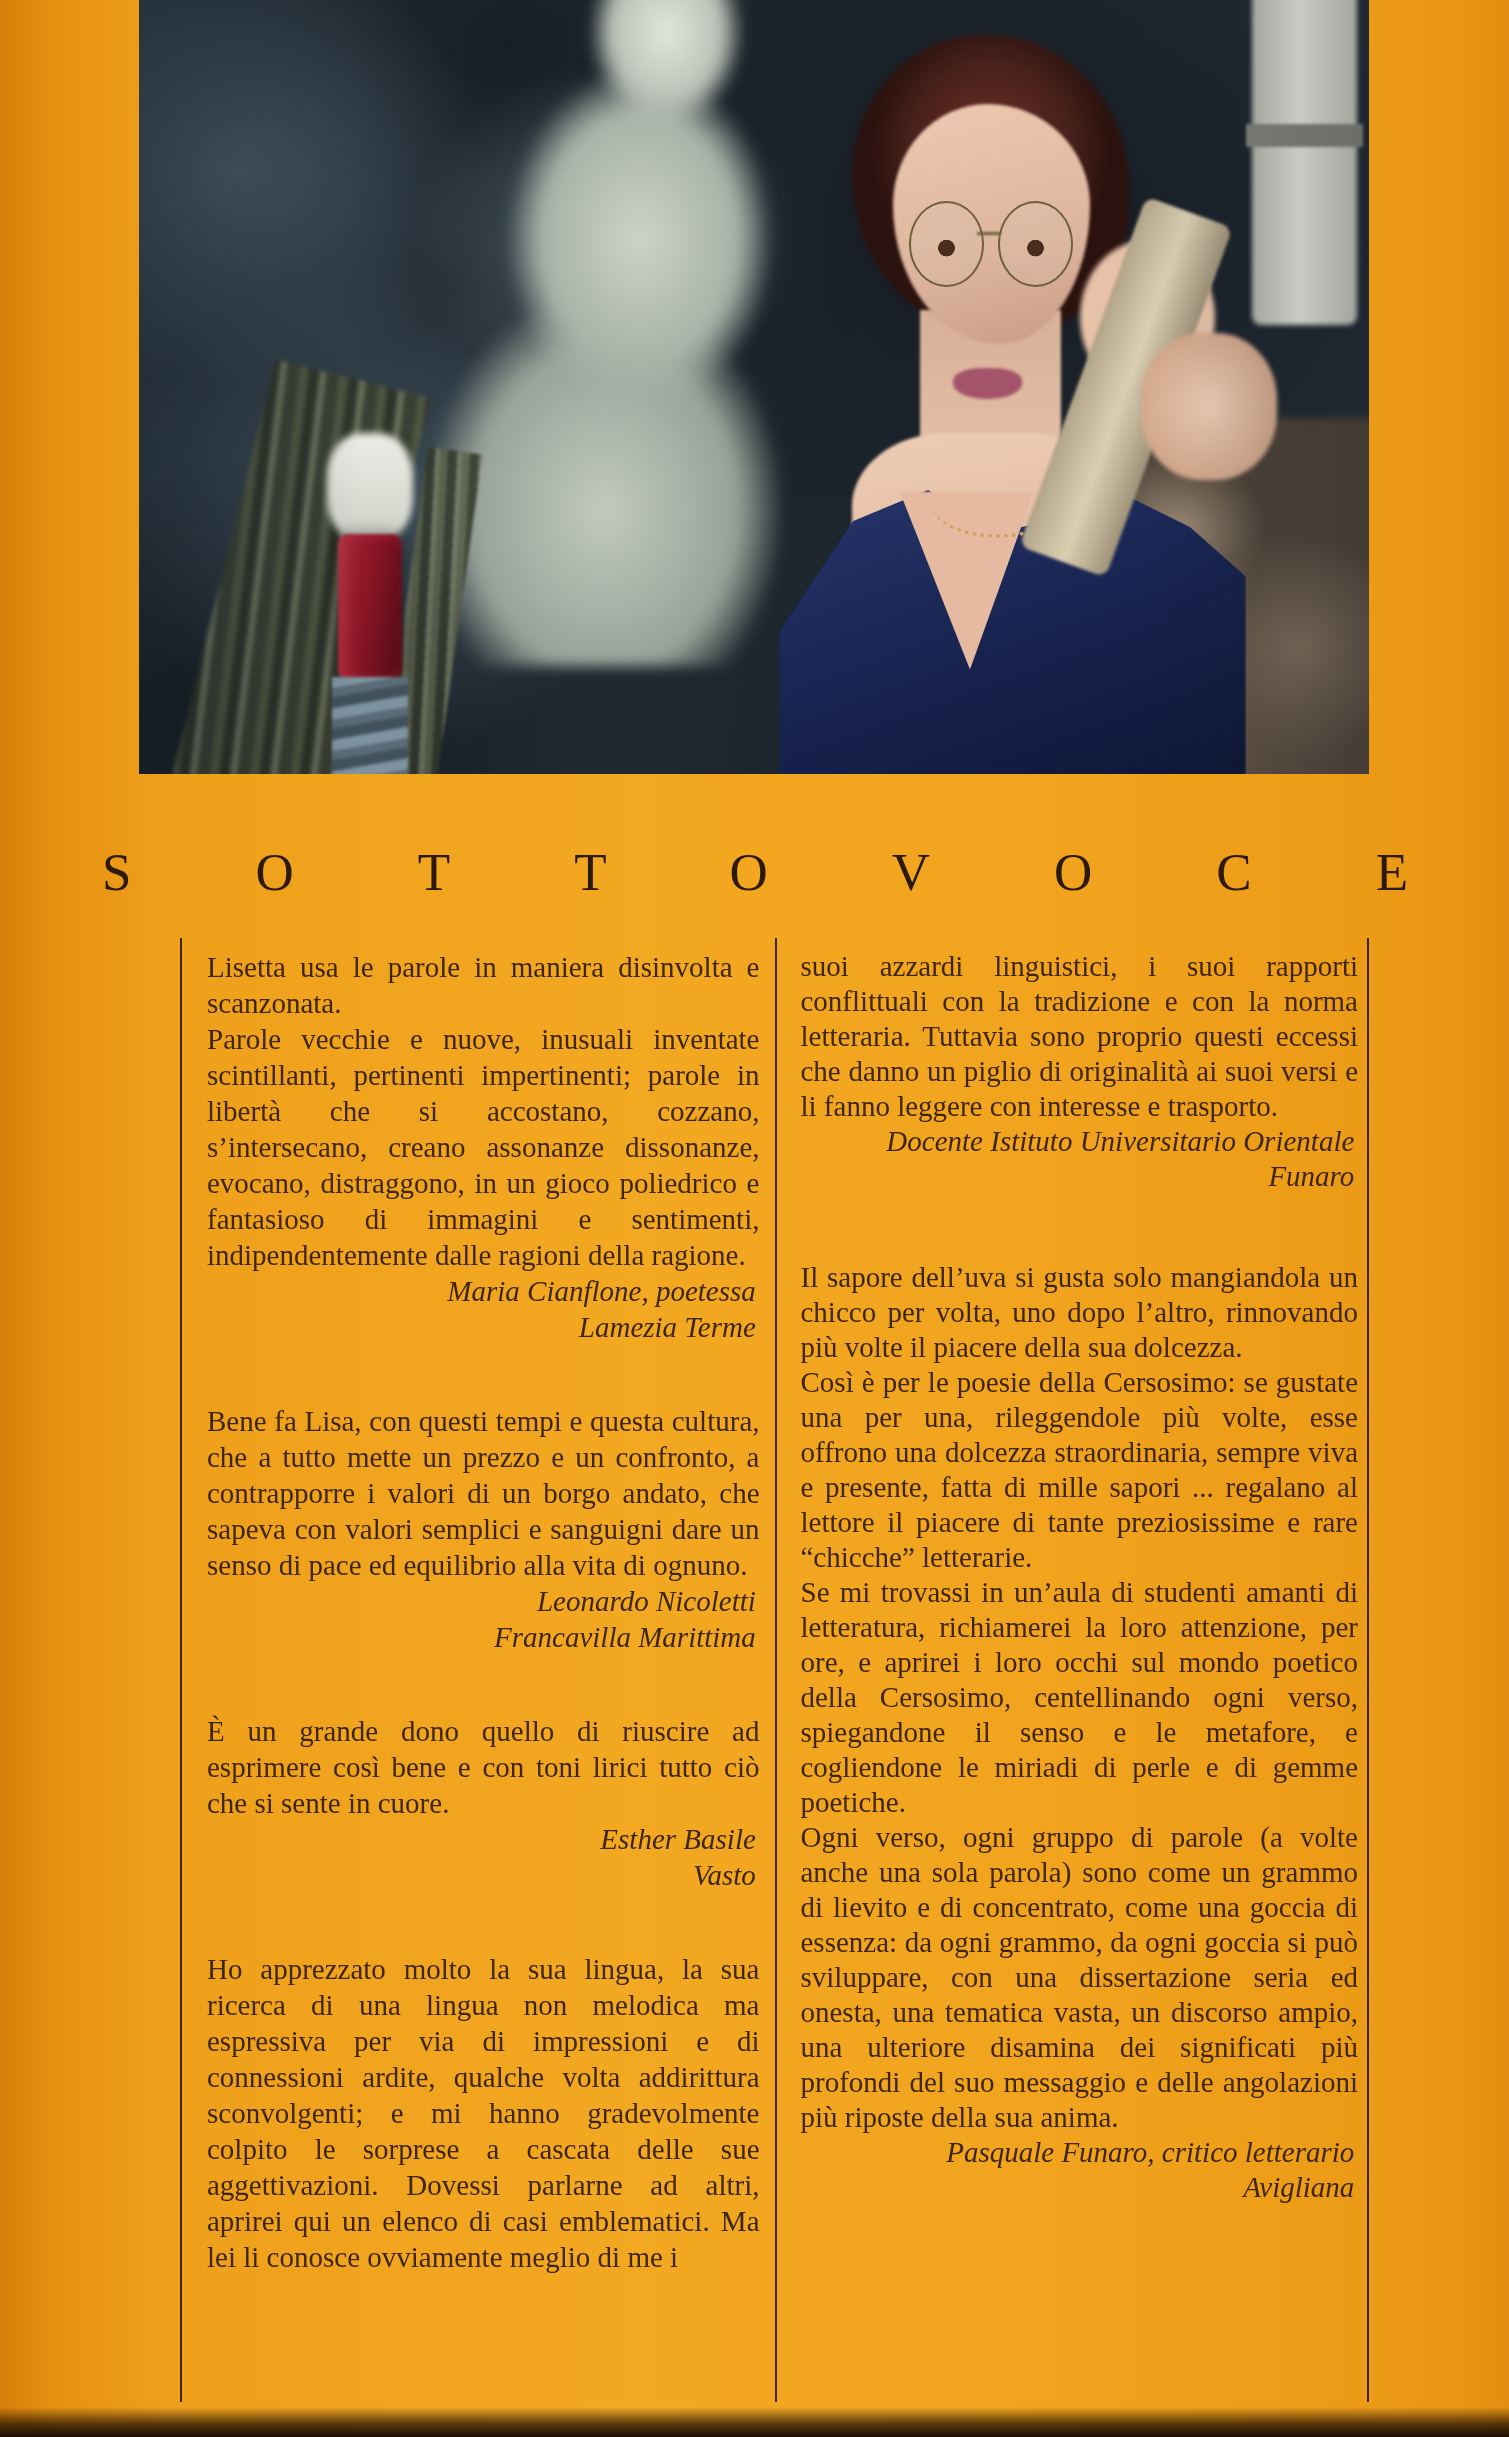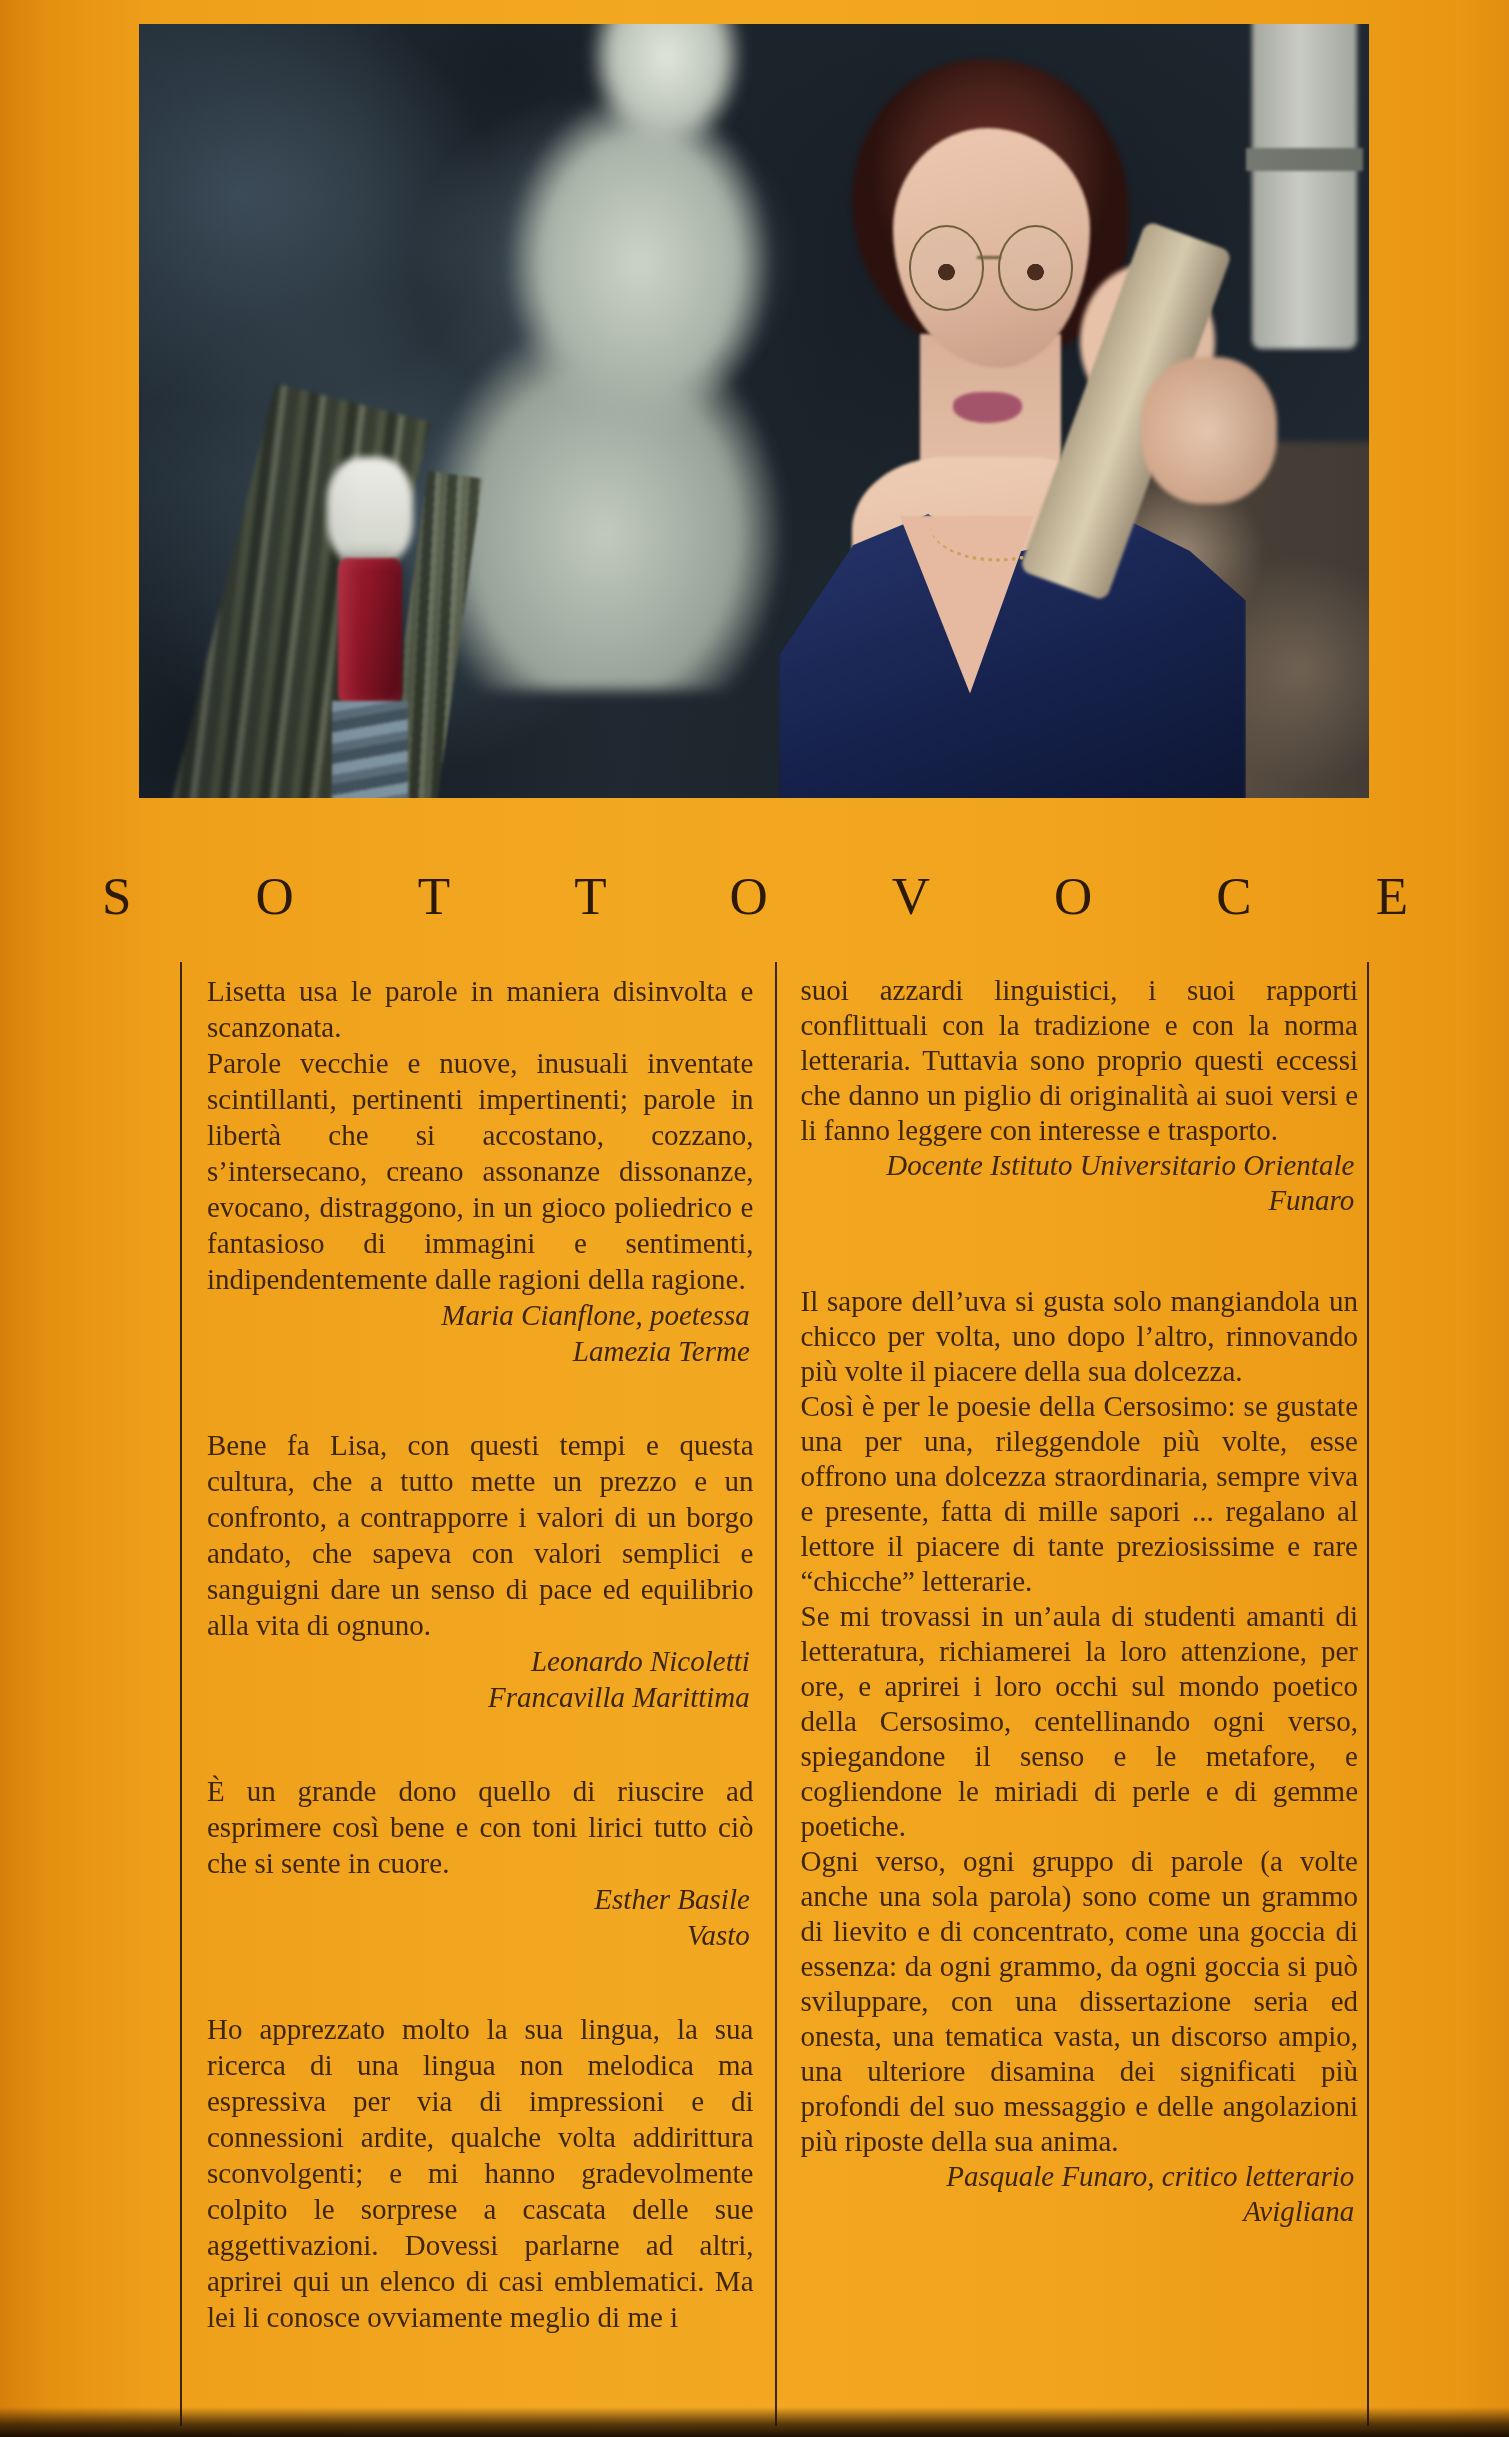--- a/index.html
+++ b/index.html
@@ -1,21 +1,21 @@
 <!DOCTYPE html>
 <html style="font-size:14.6px"><head>
 <meta charset="utf-8">
 <style>
   html,body{margin:0;padding:0;}
   body{
     width:1510px;height:2438px;position:relative;overflow:hidden;
     font-family:"Liberation Serif", serif;
     background:linear-gradient(90deg,#d6800b 0%,#e59110 3.5%,#efa01b 11%,#f3a822 42%,#f1a31d 72%,#ea9814 96%,#e28e10 100%);
   }
-  .page{position:absolute;inset:0;margin-top:24px;}
+  .page{position:absolute;inset:0;}
 
   
   .photo{position:absolute;left:139px;top:0;width:1230px;height:774px;overflow:hidden;background:#232c34;}
   .photo *{position:absolute;}
   .grotto-bg{inset:0;
     background:
       radial-gradient(ellipse 30% 40% at 8% 22%,rgba(72,90,103,.85),transparent 70%),
       radial-gradient(ellipse 32% 45% at 20% 66%,rgba(78,97,110,.6),transparent 70%),
       radial-gradient(ellipse 22% 30% at 38% 30%,rgba(95,112,123,.75),transparent 72%),
       radial-gradient(ellipse 45% 50% at 8% 94%,rgba(16,21,26,.9),transparent 70%),
@@ -80,21 +80,21 @@
 
   
   .title{position:absolute;left:102px;top:842px;margin:0;white-space:nowrap;
     font-size:53px;font-weight:normal;color:#2c1a06;letter-spacing:124px;}
 
   
   .columns{position:absolute;left:180px;top:938px;width:1189px;height:1464px;
     display:flex;overflow:hidden;}
   .col{box-sizing:border-box;width:50%;color:#3e2607;font-size:29px;}
   .col p{margin:0;text-align:justify;}
-  .col-left{border-left:2.7px solid #3c250c;padding:11px 21px 0 25px;}
+  .col-left{border-left:2.7px solid #3c250c;padding:11px 15px 0 25px;}
   .col-left p{line-height:36px;}
   .col-right{border-left:2.7px solid #3c250c;border-right:2.7px solid #3c250c;padding:11px 9px 0 24px;}
   .col-right p{line-height:35px;}
   .attr{font-style:italic;text-align:right !important;padding-right:3.7px;}
   .gap-l{margin-top:58px !important;}
   .gap-r{margin-top:66px !important;}
 
   .page-edge-shadow{position:absolute;left:0;bottom:0;width:100%;height:31px;
     background:linear-gradient(rgba(0,0,0,0),rgba(36,20,4,.75) 55%,#170c02);}
 </style>

